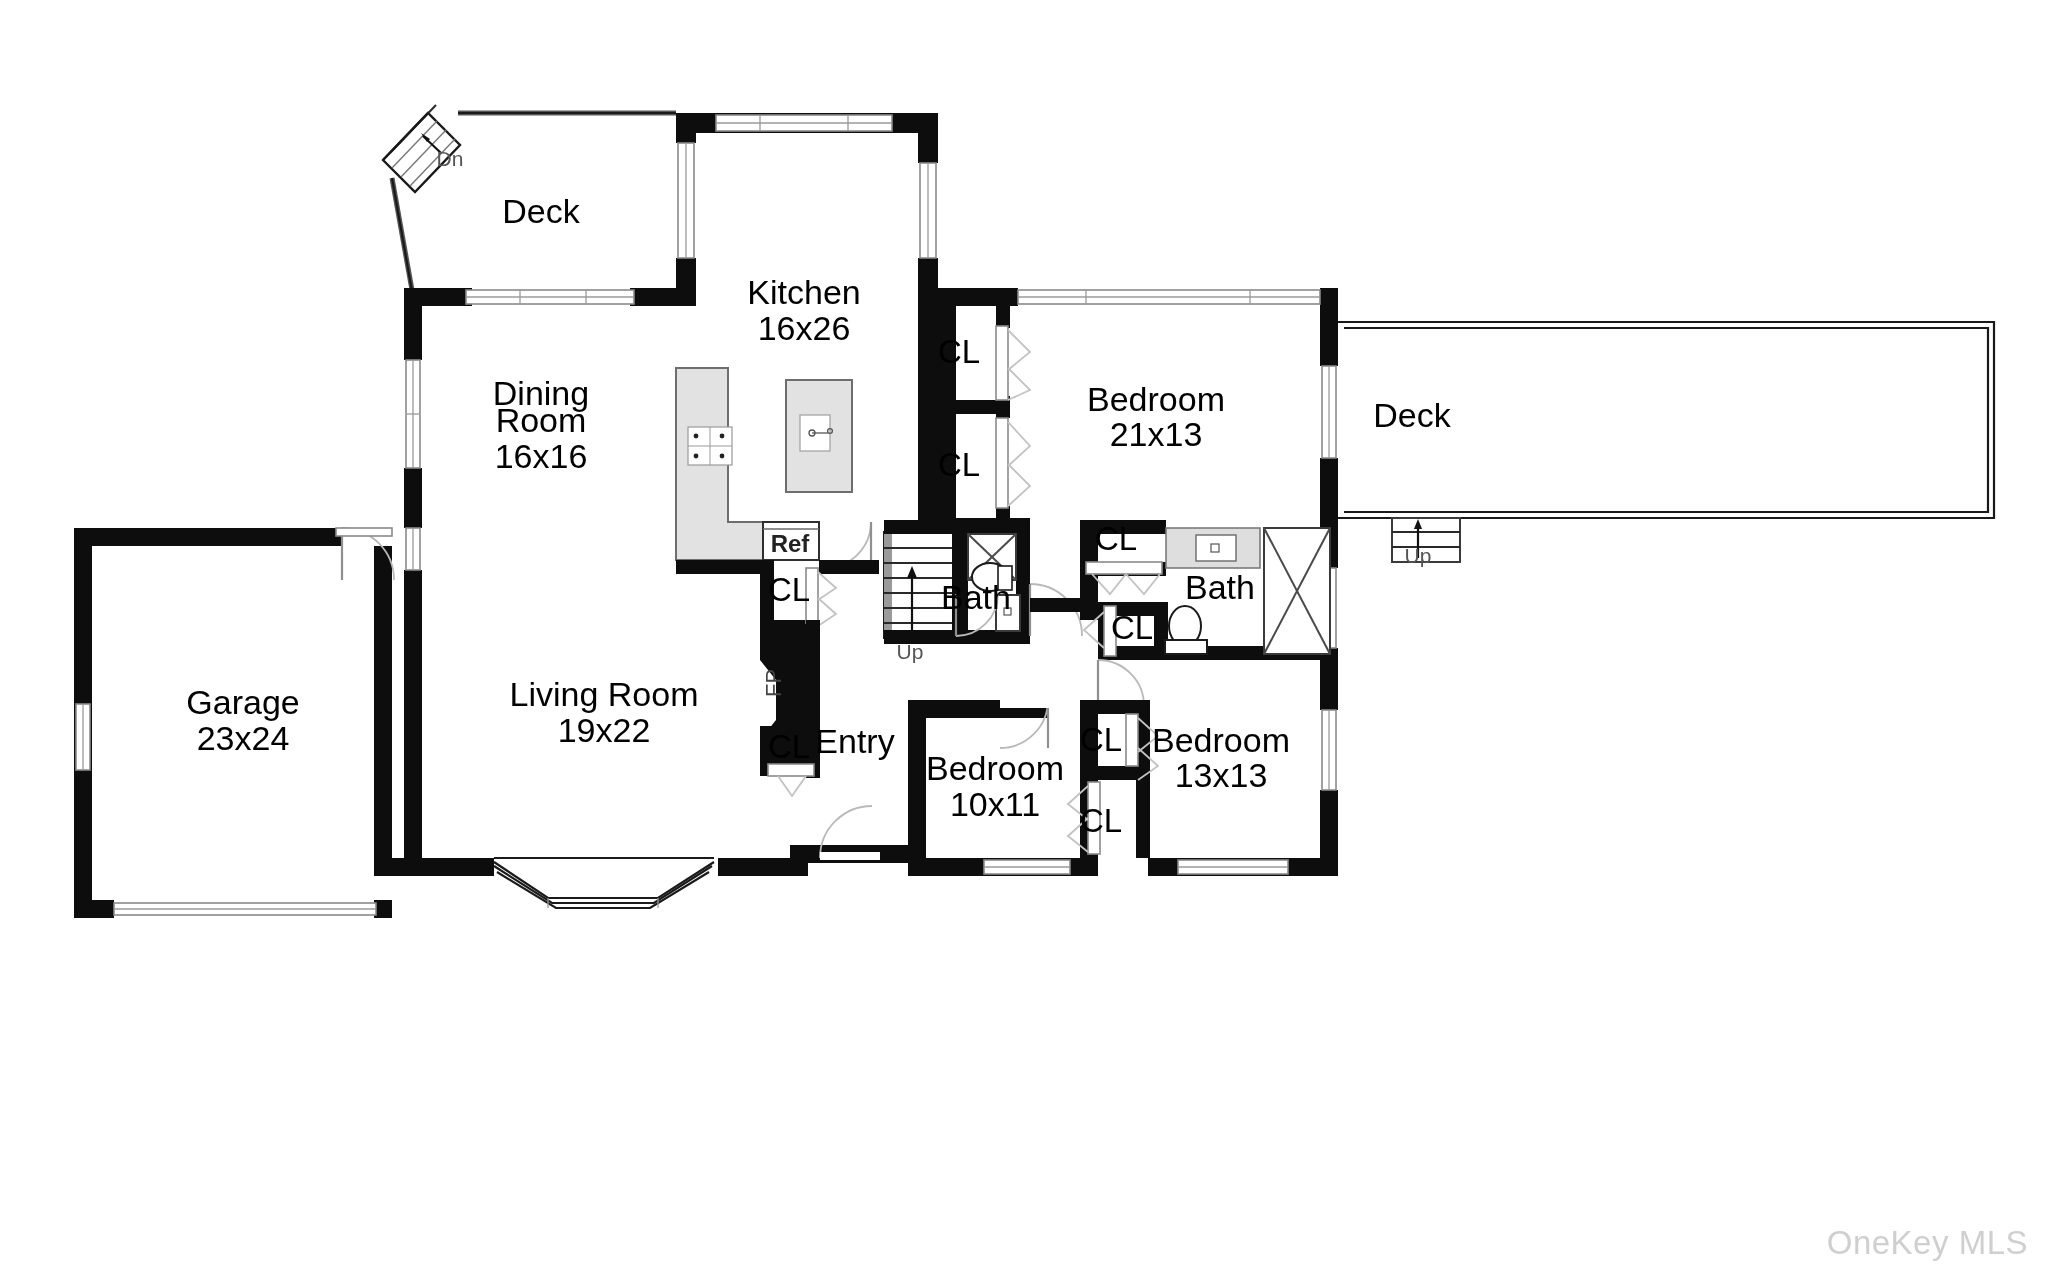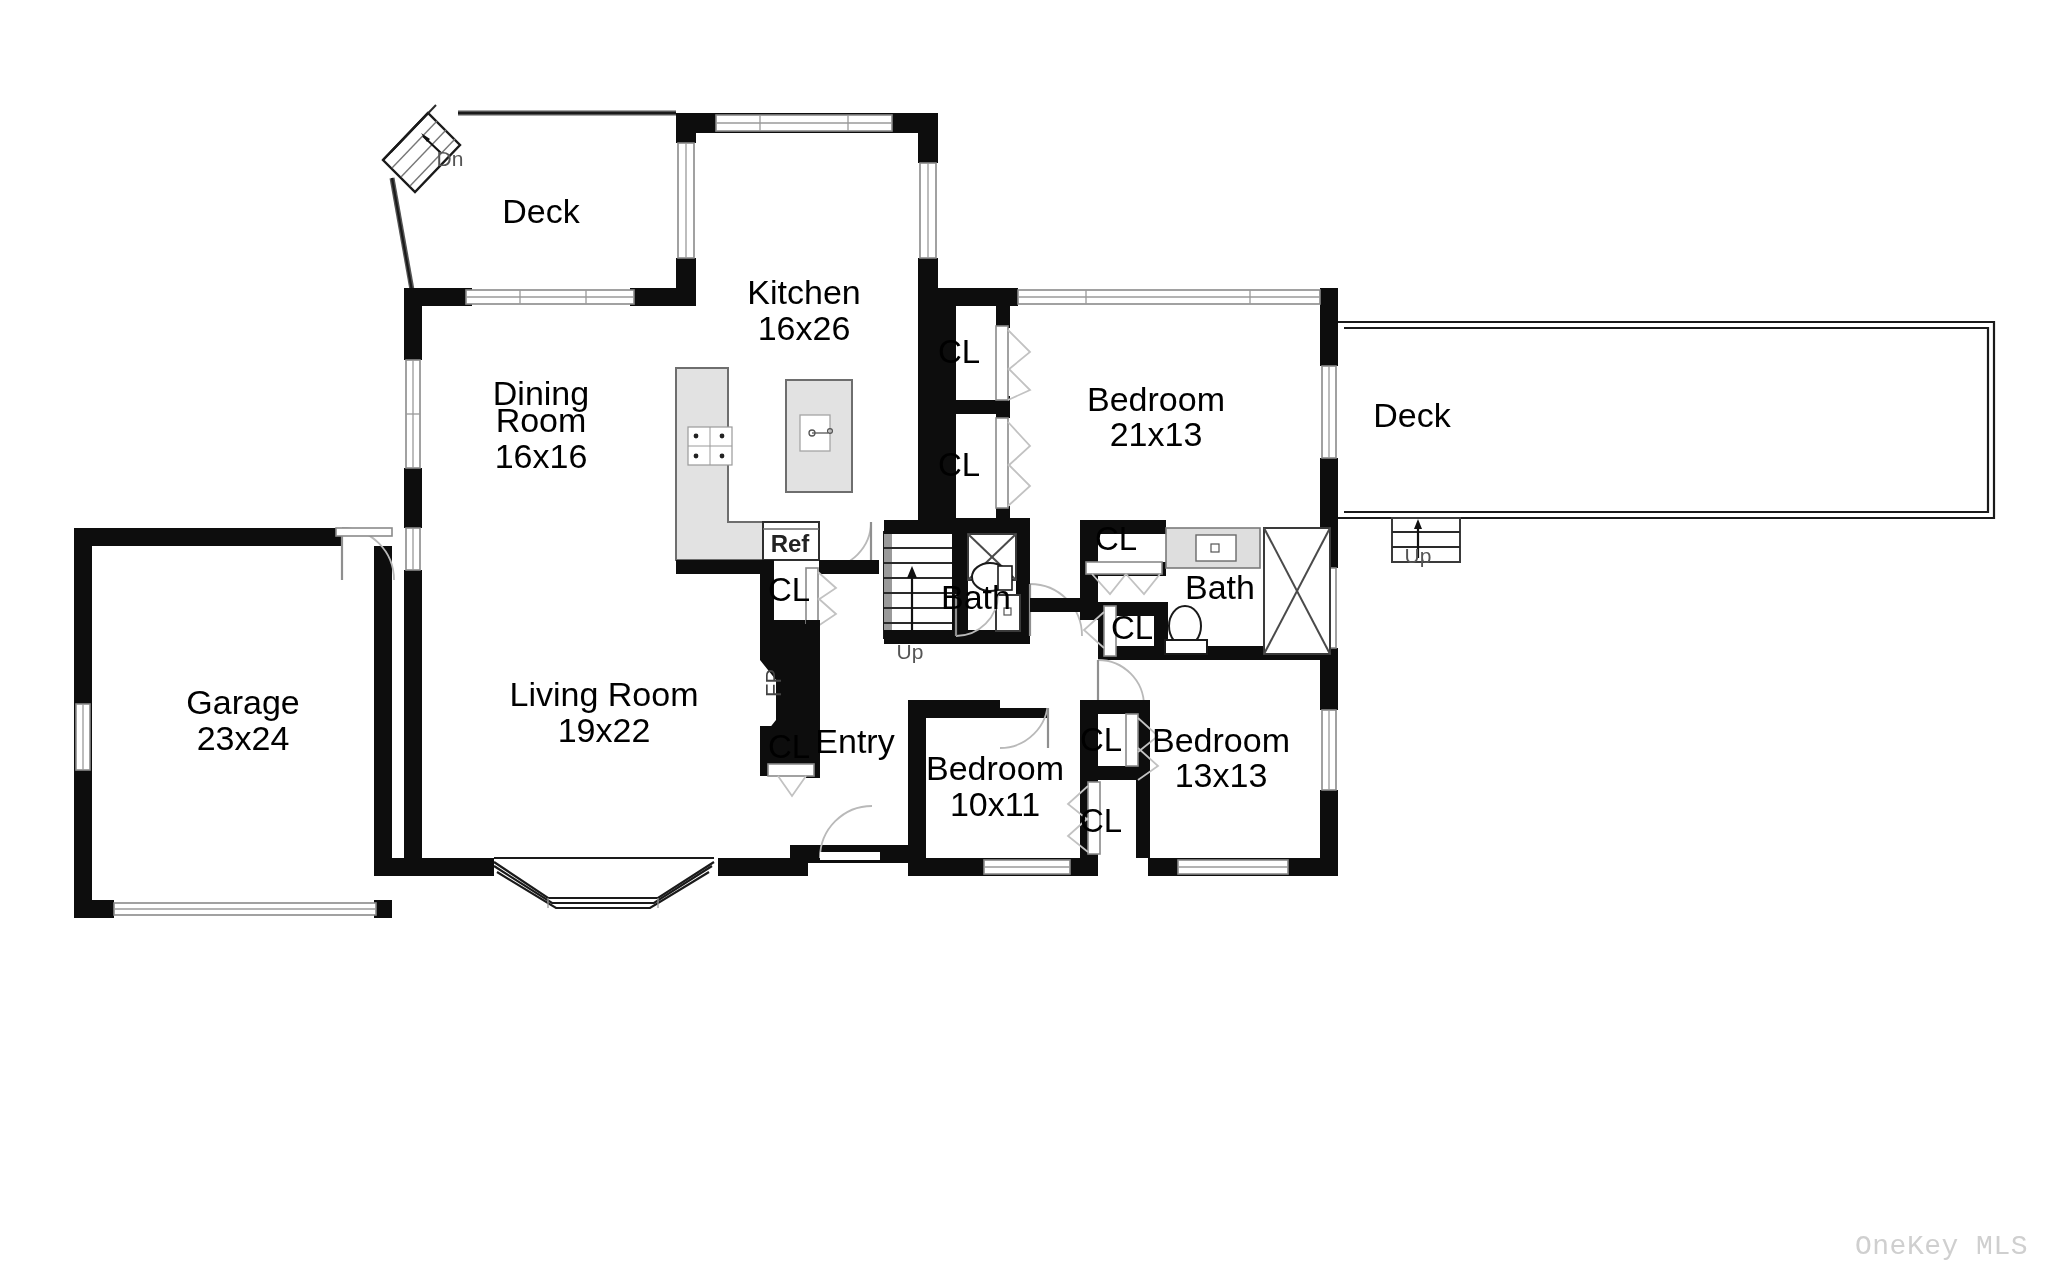--- a/index.html
+++ b/index.html
@@ -130,22 +130,22 @@
   }
   .xcross {
     stroke: #4a4a4a;
     stroke-width: 2;
     fill: none;
   }
   .watermark {
     position: absolute;
     right: 20px;
     bottom: 16px;
-    font-family: Liberation Mono, monospace;
-    font-size: 28px;
+    font-family: Liberation Sans, sans-serif;
+    font-size: 33px;
     color: #cfcfcf;
     letter-spacing: 0.5px;
     user-select: none;
   }
 </style>
 </head>
 <body>
 
 <div id="plan-root">
 

